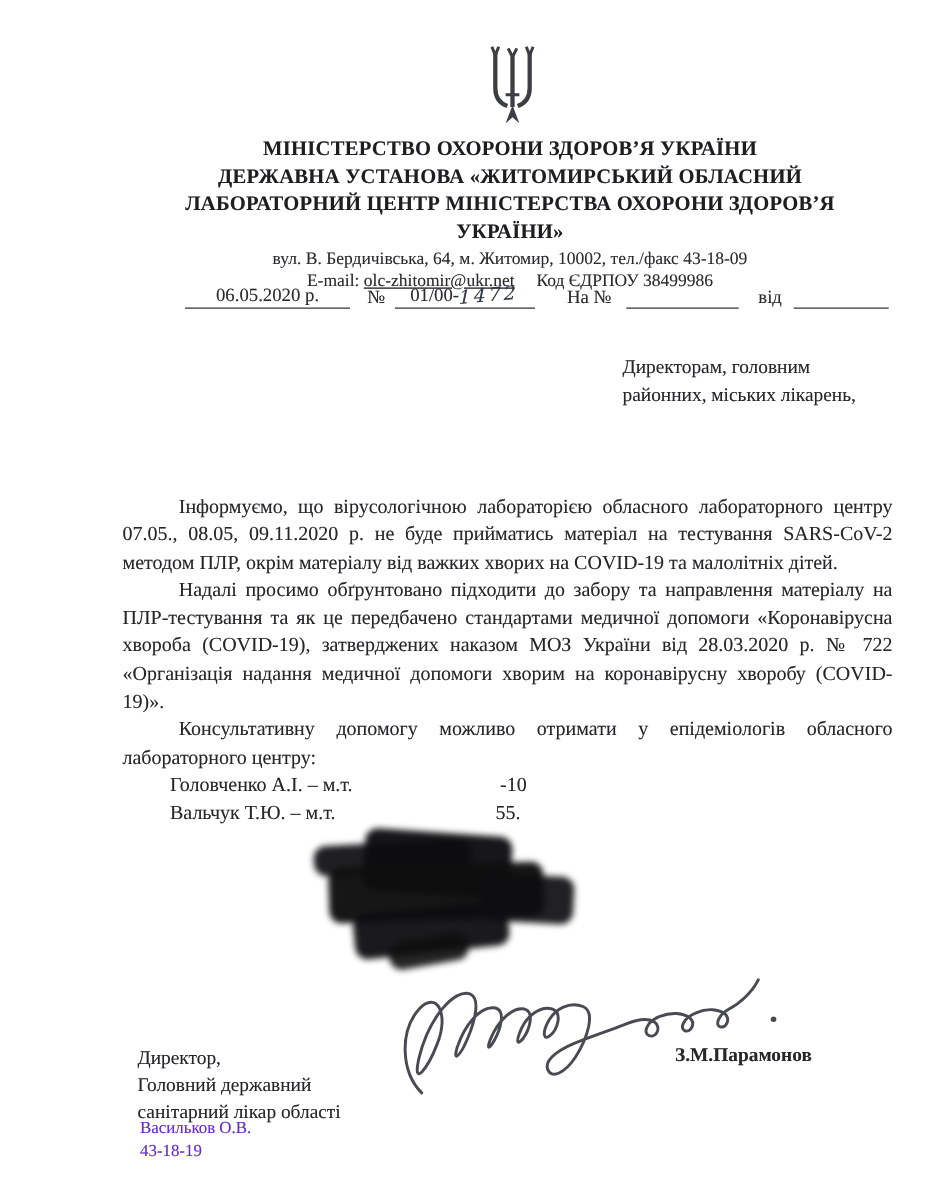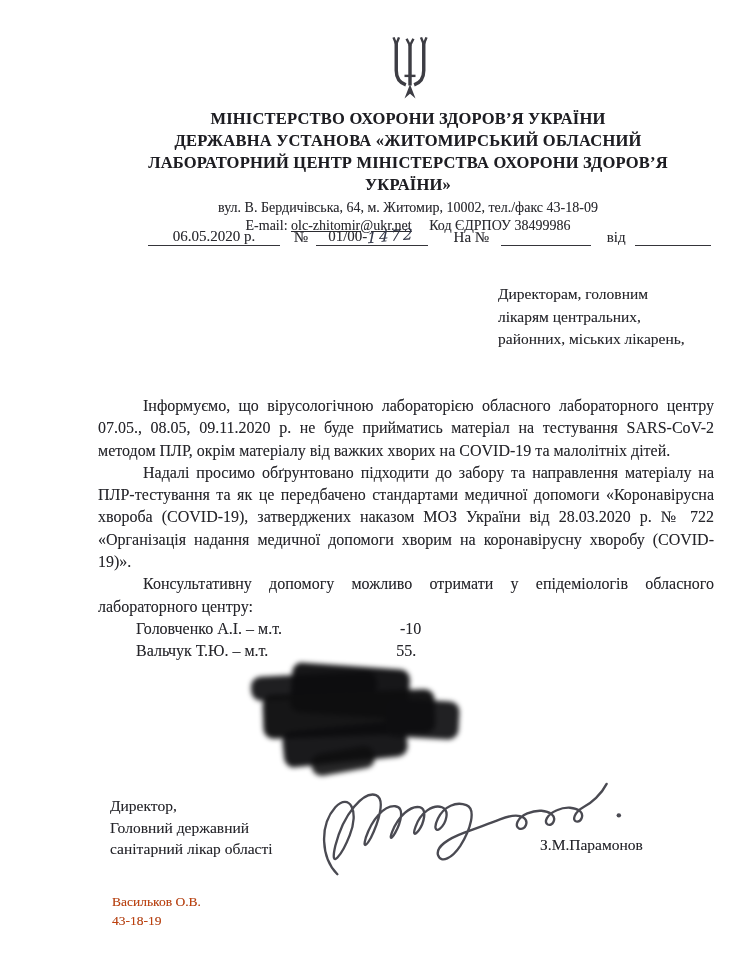--- a/index.html
+++ b/index.html
@@ -51,26 +51,26 @@
   .redaction { position:absolute; left:233px; top:666px; width:234px; height:112px; filter:blur(2.5px); }
   .redaction div { position:absolute; background:#0e0e10; border-radius:10px; }
   .rb1 { left:18px; top:8px;  width:126px; height:24px; transform:rotate(-3deg); opacity:.93; }
   .rb2 { left:58px; top:0;    width:118px; height:50px; transform:rotate(4deg);  opacity:.96; }
   .rb3 { left:30px; top:26px; width:172px; height:44px; transform:rotate(-2deg); opacity:.97; }
   .rb4 { left:50px; top:60px; width:124px; height:36px; transform:rotate(-6deg); opacity:.95; }
   .rb5 { left:152px; top:34px; width:74px; height:38px; transform:rotate(3deg);  opacity:.92; }
   .rb6 { left:78px; top:84px; width:64px; height:22px; transform:rotate(-10deg); opacity:.9; }
 
   
-  .sig-title { position:absolute; left:110px; top:795px; width:220px; font-size:15.5px; line-height:21.5px; }
+  .sig-title { position:absolute; left:110px; top:836px; width:220px; font-size:15.5px; line-height:21.5px; }
   .signature-svg { position:absolute; left:315px; top:758px; width:315px; height:132px; }
-  .sig-name { position:absolute; left:540px; top:836px; width:150px; font-size:15.5px; }
+  .sig-name { position:absolute; left:540px; top:836px; width:150px; font-size:15.5px;font-weight:bold; }
 
   
-  .footer { position:absolute; left:112px; top:893px; font-size:13.5px; line-height:18.5px; color:#c2410c; }
+  .footer { position:absolute; left:112px; top:893px; font-size:13.5px; line-height:18.5px; color:#6d28d9; }
 </style>
 </head>
 <body>
 
 <div class="page">
 
   <div class="emblem">
     <svg width="44" height="66" viewBox="0 0 60 96" xmlns="http://www.w3.org/2000/svg">
       <g stroke="#3d3d44" fill="none" stroke-width="5">
         <path d="M10 8 L10 50 Q10 66 24 71"></path>
@@ -105,21 +105,20 @@
     <span class="lbl-no">№</span>
     <span class="u u-num"><span>01/00-</span><span class="hand">1472</span></span>
     <span class="lbl-na">На №</span>
     <span class="u u-blank-a"></span>
     <span class="lbl-vid">від</span>
     <span class="u u-blank-b"></span>
   </div>
 
   <div class="recipient">
     <div>Директорам, головним</div>
-    <div>лікарям центральних,</div>
     <div>районних, міських лікарень,</div>
   </div>
 
   <div class="body-text">
     <p>Інформуємо, що вірусологічною лабораторією обласного лабораторного  центру 07.05., 08.05, 09.11.2020 р. не буде прийматись матеріал на тестування SARS-CoV-2 методом ПЛР, окрім матеріалу від важких хворих на COVID-19 та малолітніх дітей.</p>
     <p>Надалі просимо обґрунтовано підходити до забору та направлення матеріалу на ПЛР-тестування та як це передбачено стандартами медичної допомоги «Коронавірусна хвороба (COVID-19), затверджених наказом МОЗ України від 28.03.2020 р. № 722 «Організація надання медичної допомоги хворим на коронавірусну хворобу (COVID-19)».</p>
     <p>Консультативну допомогу можливо отримати у епідеміологів обласного лабораторного центру:</p>
     <div class="contact-line">
       <span>Головченко А.І. – м.т.</span><span class="gap gap-1"></span><span>-10</span>
     </div>

